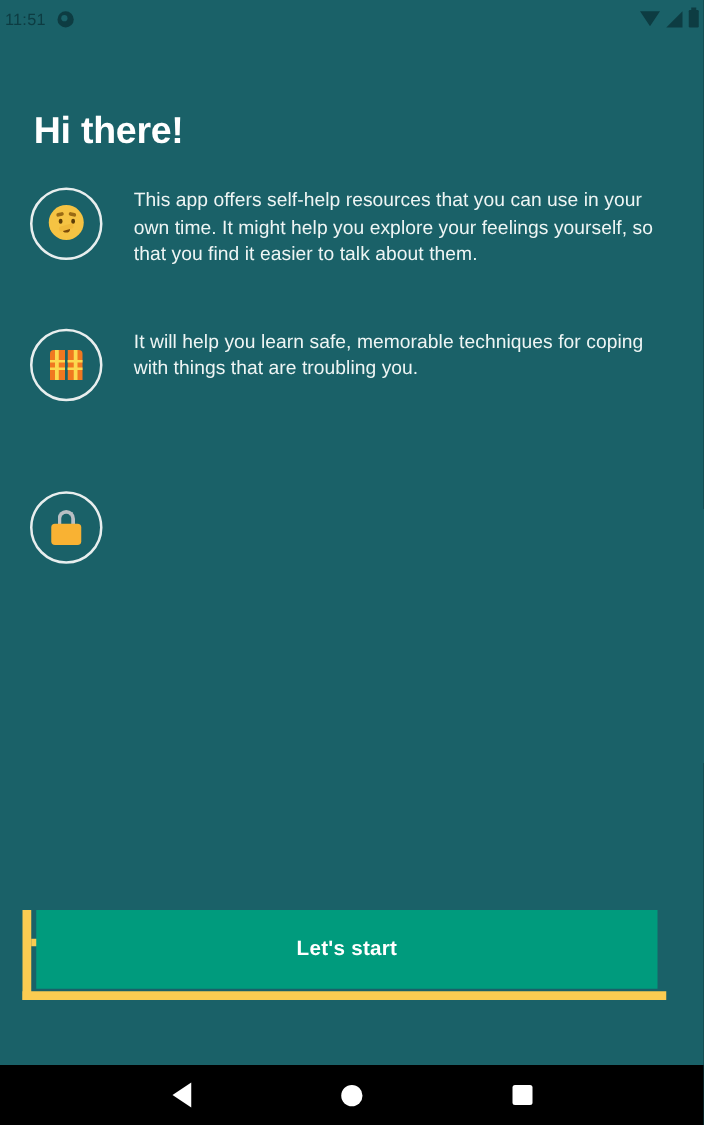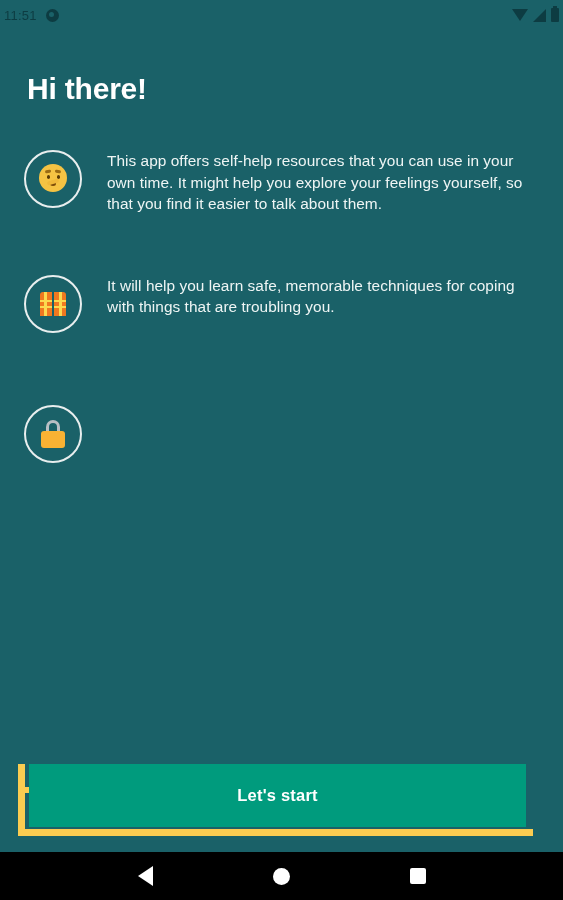--- a/index.html
+++ b/index.html
@@ -85,21 +85,21 @@
     position: absolute;
     top: -2px; left: 2px;
     width: 4px; height: 2px;
     background: #0d3c42;
   }
 
   
   .page-title {
     position: absolute;
     left: 27px;
-    top: 72px;
+    top: 88px;
     color: #ffffff;
     font-size: 30px;
     font-weight: bold;
     letter-spacing: -0.2px;
   }
 
   
   .rows {
     position: absolute;
     left: 0;
@@ -248,21 +248,21 @@
     width: 14px;
     height: 7px;
     background: #1a6168;
     border-top-right-radius: 4px;
     border-bottom-right-radius: 4px;
   }
 
   .start-wrap {
     position: absolute;
     left: 18px;
-    top: 764px;
+    top: 728px;
     width: 515px;
     height: 72px;
   }
   .start-frame {
     position: absolute;
     left: 0;
     top: 0;
     width: 515px;
     height: 72px;
     border-left: 7px solid #fbcc51;
@@ -354,21 +354,21 @@
           <span class="brow r"></span>
           <span class="eye l"></span>
           <span class="eye r"></span>
           <span class="mouth"></span>
           <span class="finger"></span>
         </div>
       </div>
       <div class="row-text">This app offers self-help resources that you can use in your own time. It might help you explore your feelings yourself, so that you find it easier to talk about them.</div>
     </div>
 
-    <div class="info-row" style="margin-top:60px">
+    <div class="info-row" style="margin-top:48px">
       <div class="row-icon">
         <div class="emo emo-vest">
           <span class="panel l"></span>
           <span class="panel r"></span>
           <span class="stripe v1"></span>
           <span class="stripe v2"></span>
           <span class="stripe h1"></span>
           <span class="stripe h2"></span>
           <span class="gap"></span>
         </div>

